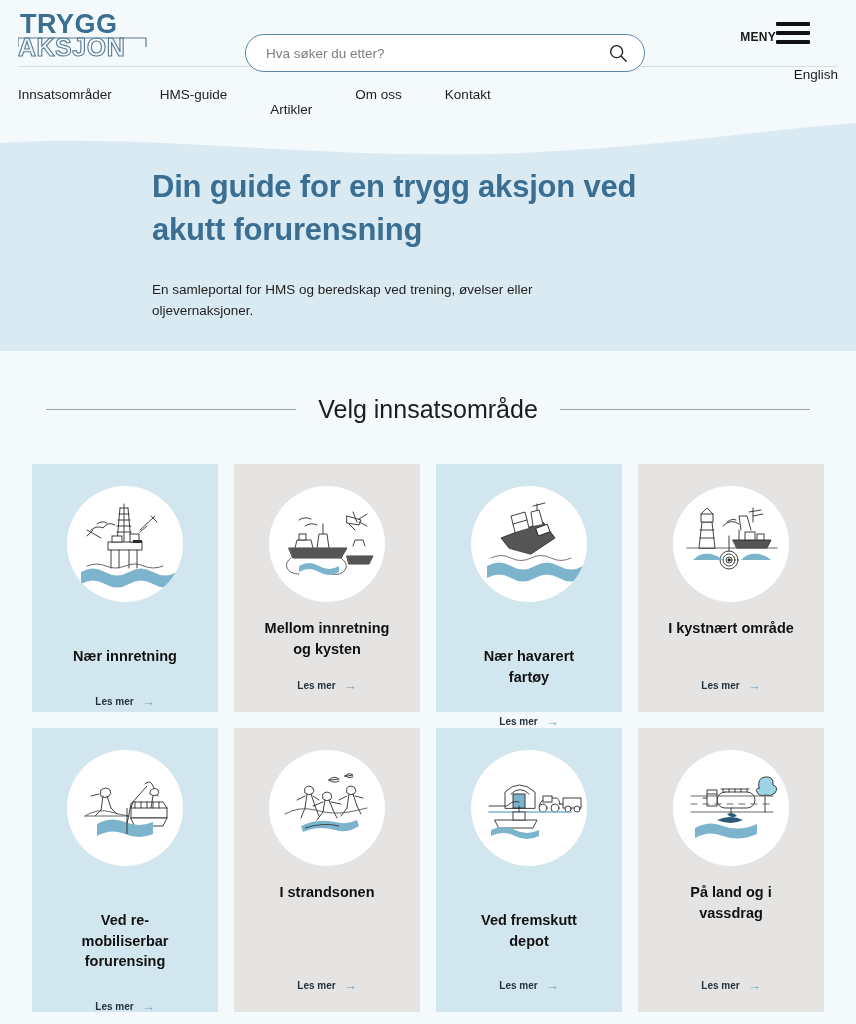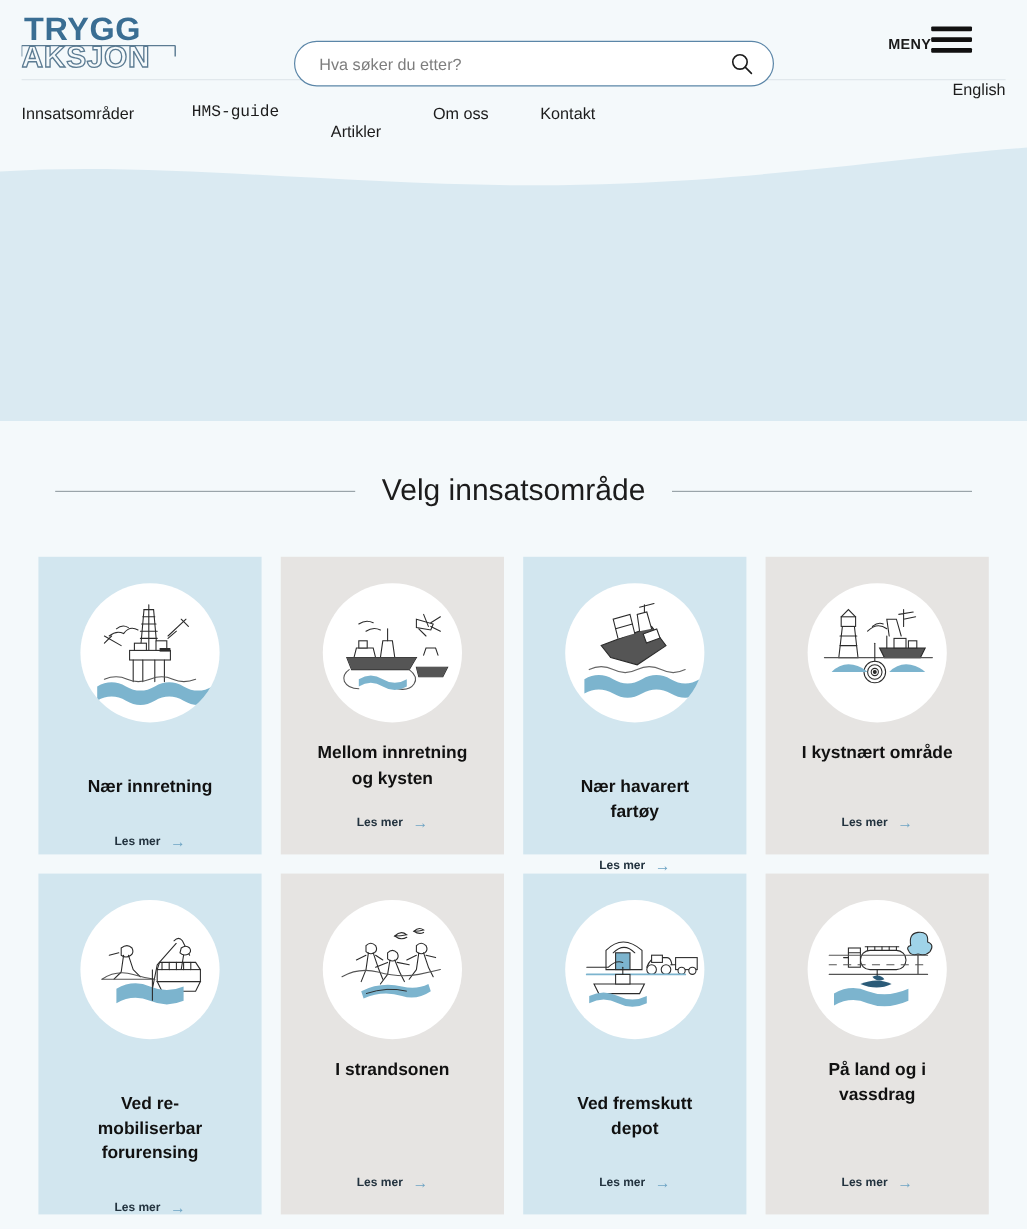--- a/index.html
+++ b/index.html
@@ -45,21 +45,21 @@
   
   .nav {
     height: 54px; display: flex; 
     padding: 0 18px; background: #f4f9fb;
   }
   .nav-left { display: flex; align-items: center; gap: 0; }
   .nav-item {
     font-size: 13.5px; color: #1c1c1c; cursor: pointer;
     padding: 6px 0; margin-right: 48px; white-space: nowrap;
   }
-  .nav-item:nth-child(2) { margin-right: 43px; font-family: Liberation Mono, monospace; }
+  .nav-item:nth-child(2) { margin-right: 43px; }
   .nav-item:nth-child(3) { margin-right: 43px; margin-top: 31px; }
   .nav-item:nth-child(4) { margin-right: 43px; }
   .nav-spacer { flex: 1 1 auto; }
   .nav-lang { font-size: 13.5px; color: #1c1c1c; cursor: pointer; }
 
   
   .hero { position: relative; height: 230px; overflow: hidden; }
   .hero-bg { position: absolute; inset: 0; }
   .hero-bg svg { display: block; width: 100%; height: 100%; }
   .hero-inner { position: relative; padding: 45px 0 0 152px; }
@@ -157,20 +157,24 @@
     <div class="nav-spacer"></div>
     <div class="nav-lang">English</div>
   </div>
 
   <div class="hero">
     <div class="hero-bg">
       <svg viewBox="0 0 856 230" preserveAspectRatio="none">
         <path d="M0,0 L856,0 L856,230 L0,230 Z" fill="#f4f9fb"></path>
         <path d="M0,22 C150,12 330,40 520,32 C660,26 770,8 856,2 L856,230 L0,230 Z" fill="#daeaf2"></path>
       </svg>
+    </div>
+    <div class="hero-inner">
+      <h1 class="hero-title">Din guide for en trygg aksjon ved akutt forurensning</h1>
+      <p class="hero-sub">En samleportal for HMS og beredskap ved trening, øvelser eller oljevernaksjoner.</p>
     </div>
   </div>
 
   <div class="section">
     <div class="section-head">
       <div class="rule"></div>
       <div class="section-title">Velg innsatsområde</div>
       <div class="rule"></div>
     </div>
 

